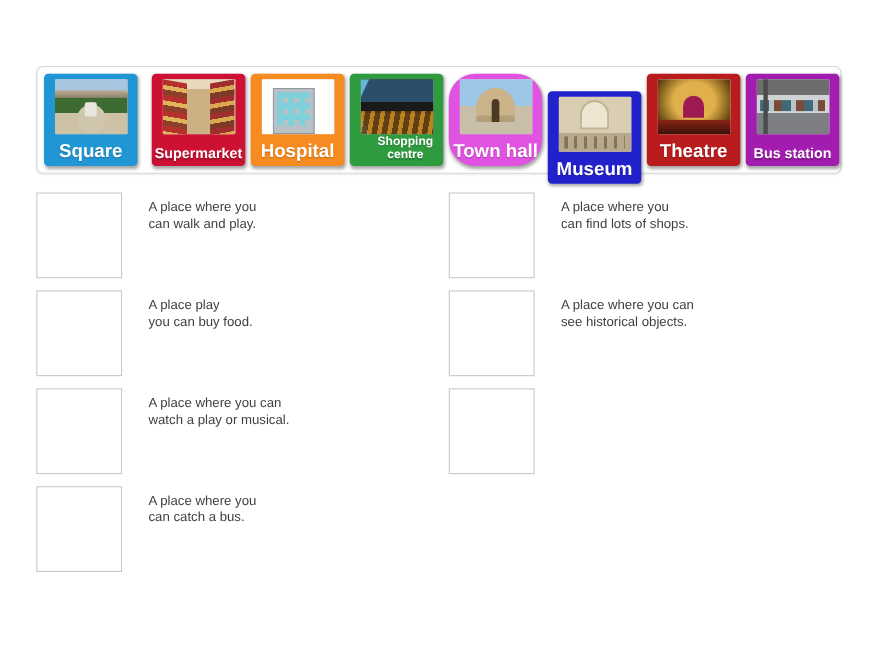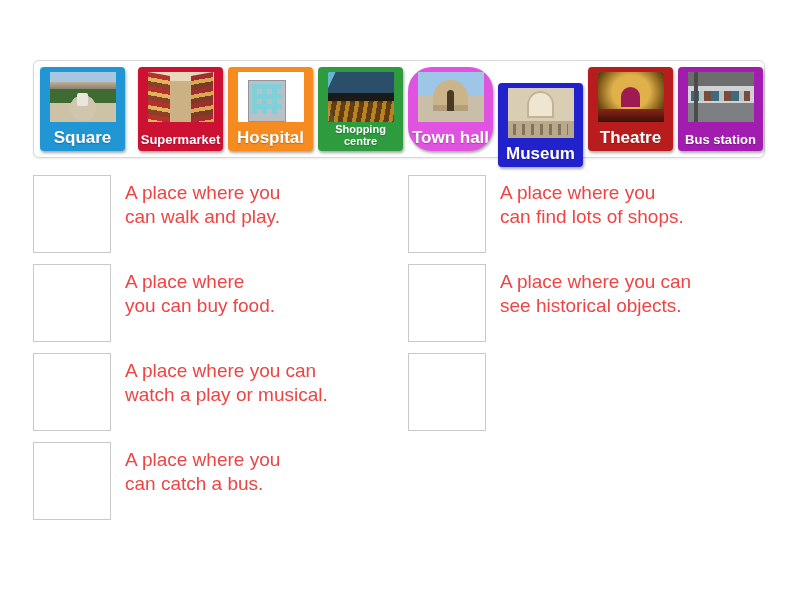--- a/index.html
+++ b/index.html
@@ -230,24 +230,24 @@
     width: 78px;
     height: 78px;
     border: 1px solid #c9c9c9;
     background: #ffffff;
     box-sizing: border-box;
     flex: 0 0 auto;
     cursor: pointer;
   }
 
   .answer-text {
-    margin-left: 14px;
-    font-size: 19px;
+    margin-left: 24px;
+    font-size: 12px;
     line-height: 1.25;
-    color: #ef4444;
+    color: #404040;
     padding-top: 6px;
     white-space: pre-line;
     font-family: "Liberation Sans", sans-serif;
   }
 </style>
 </head>
 <body>
 
 <div id="tile-tray">
     <div class="tile" style="background: rgb(33, 150, 212);">
@@ -265,21 +265,21 @@
     <div class="tile" style="background: rgb(246, 139, 31);">
       <div class="tile-thumb">
         <div class="art art-hospital"></div>
       </div>
       <div class="tile-label size-lg" style="white-space: pre-line;">Hospital</div>
     </div>
     <div class="tile" style="background: rgb(46, 155, 63);">
       <div class="tile-thumb">
         <div class="art art-shopping"></div>
       </div>
-      <div class="tile-label size-xs" style="white-space: pre-line;">Shopping
+      <div class="tile-label size-xs" style="white-space: pre-line; margin-left: 8px;">Shopping
 centre</div>
     </div>
     <div class="tile" style="background: rgb(224, 82, 224); border-radius: 24px;">
       <div class="tile-thumb">
         <div class="art art-townhall"></div>
       </div>
       <div class="tile-label size-lg" style="white-space: pre-line;">Town hall</div>
     </div>
     <div class="tile" style="background: rgb(34, 34, 204); margin-top: 32px;">
       <div class="tile-thumb">
@@ -307,21 +307,21 @@
       <div class="answer-text">A place where you
 can walk and play.</div>
     </div>
     <div class="answer-row">
       <div class="drop-zone"></div>
       <div class="answer-text">A place where you
 can find lots of shops.</div>
     </div>
     <div class="answer-row">
       <div class="drop-zone"></div>
-      <div class="answer-text">A place where
+      <div class="answer-text">A place play
 you can buy food.</div>
     </div>
     <div class="answer-row">
       <div class="drop-zone"></div>
       <div class="answer-text">A place where you can
 see historical objects.</div>
     </div>
     <div class="answer-row">
       <div class="drop-zone"></div>
       <div class="answer-text">A place where you can

